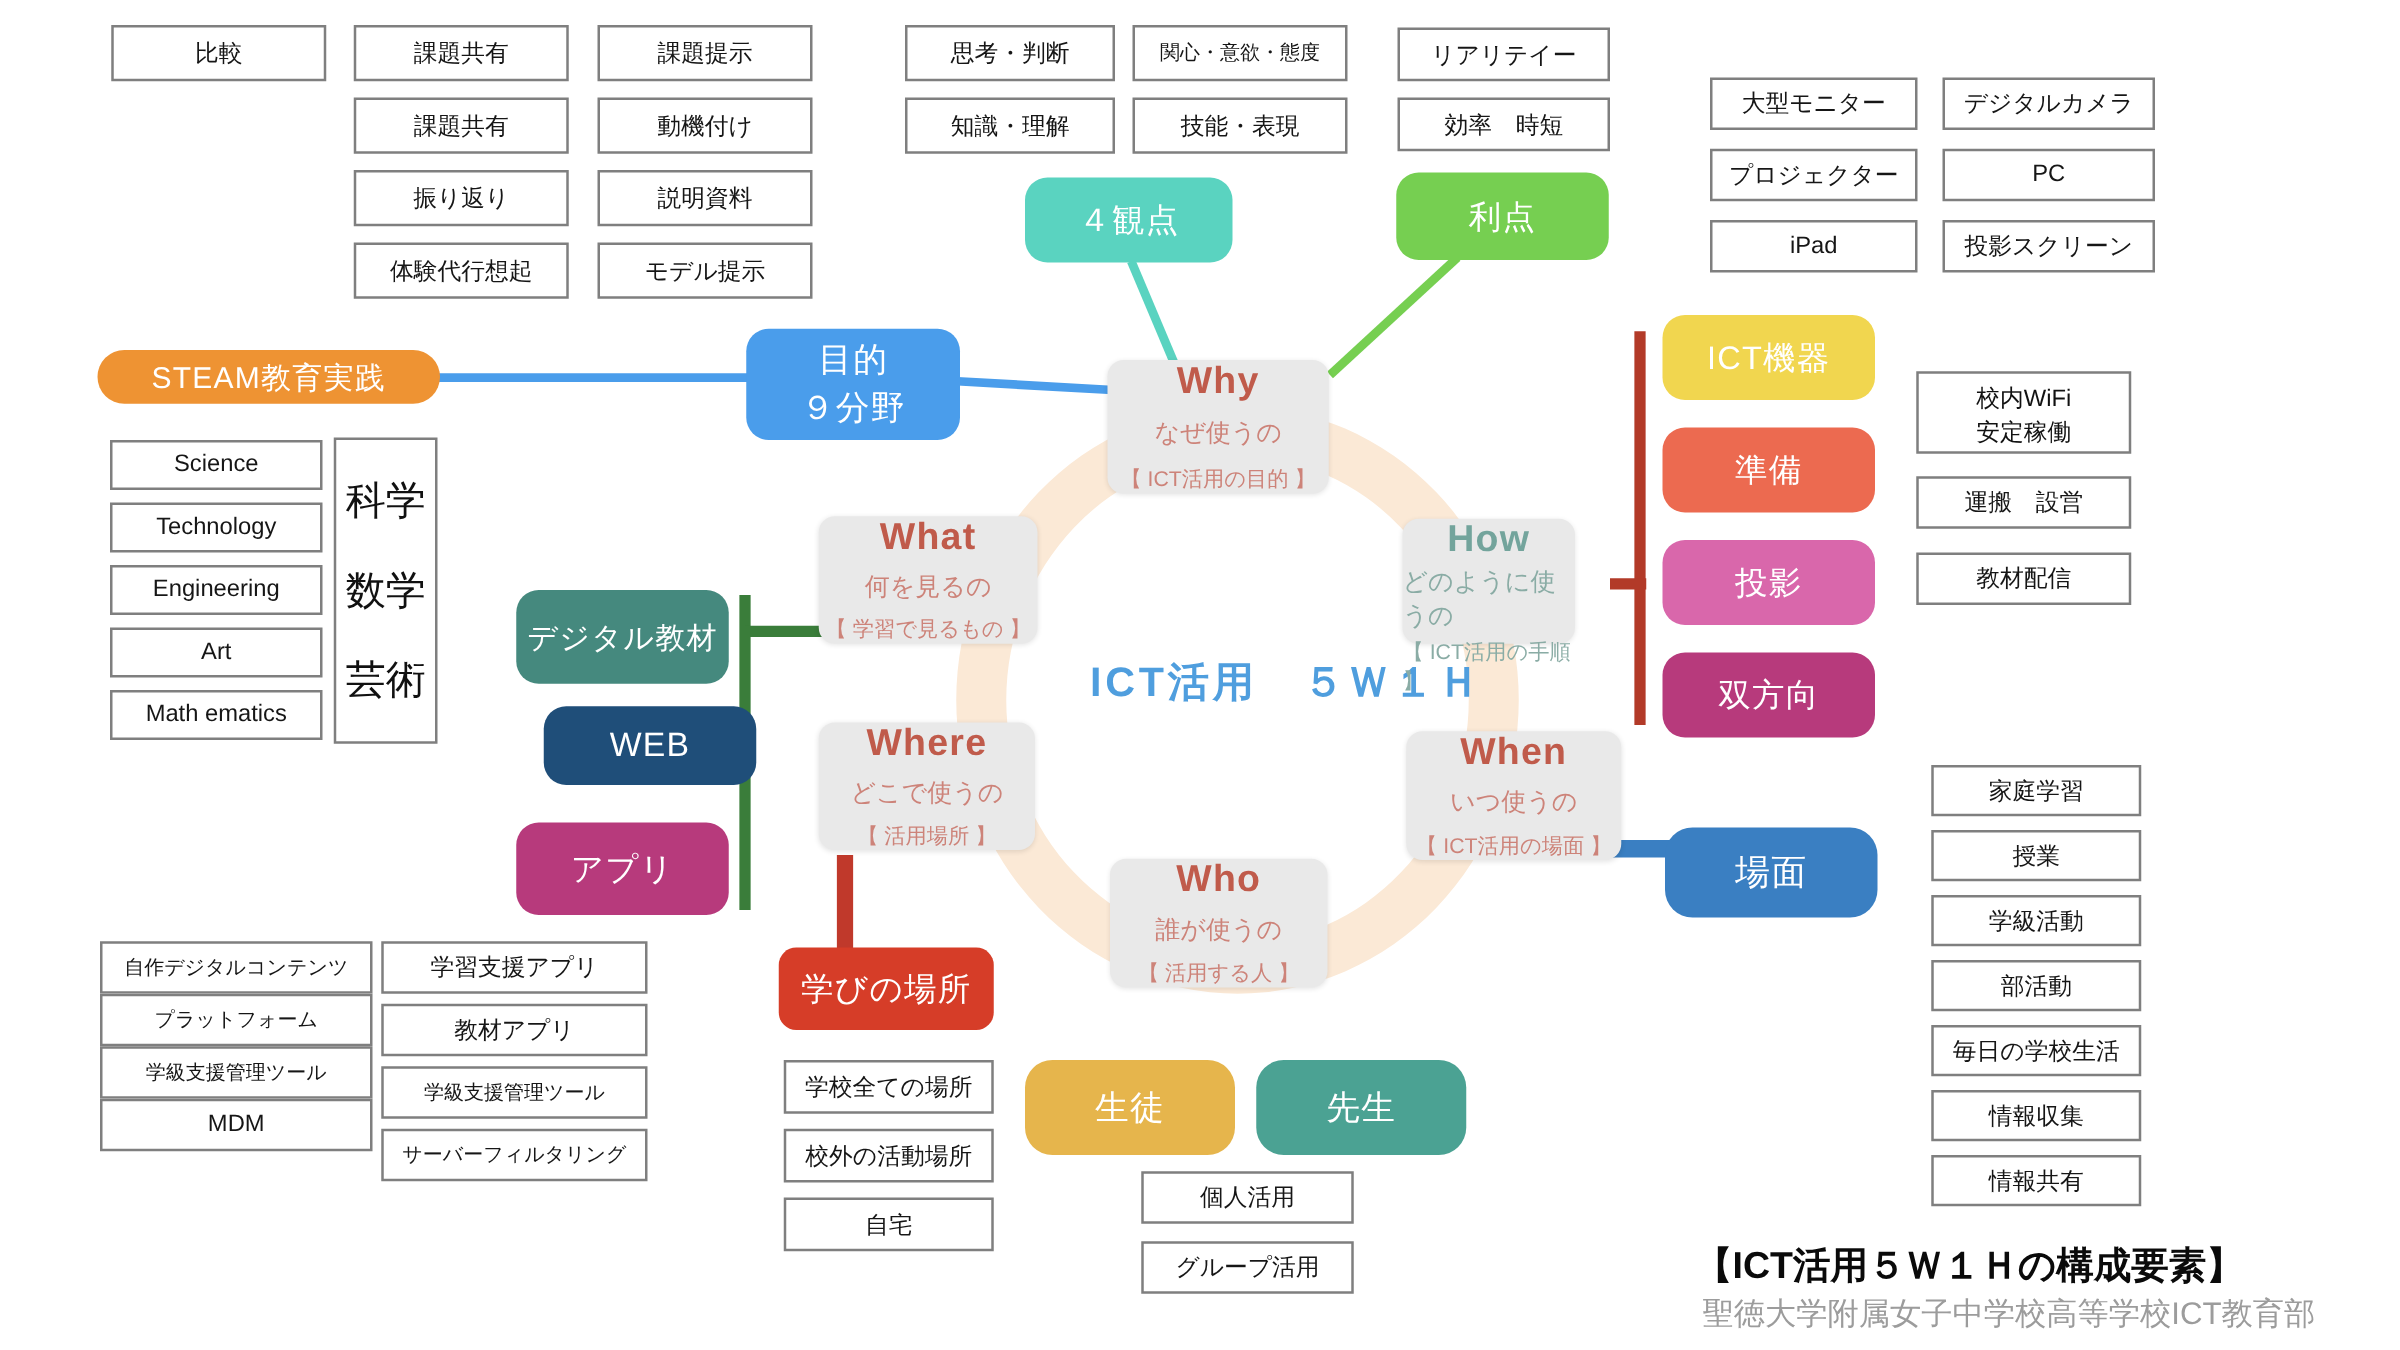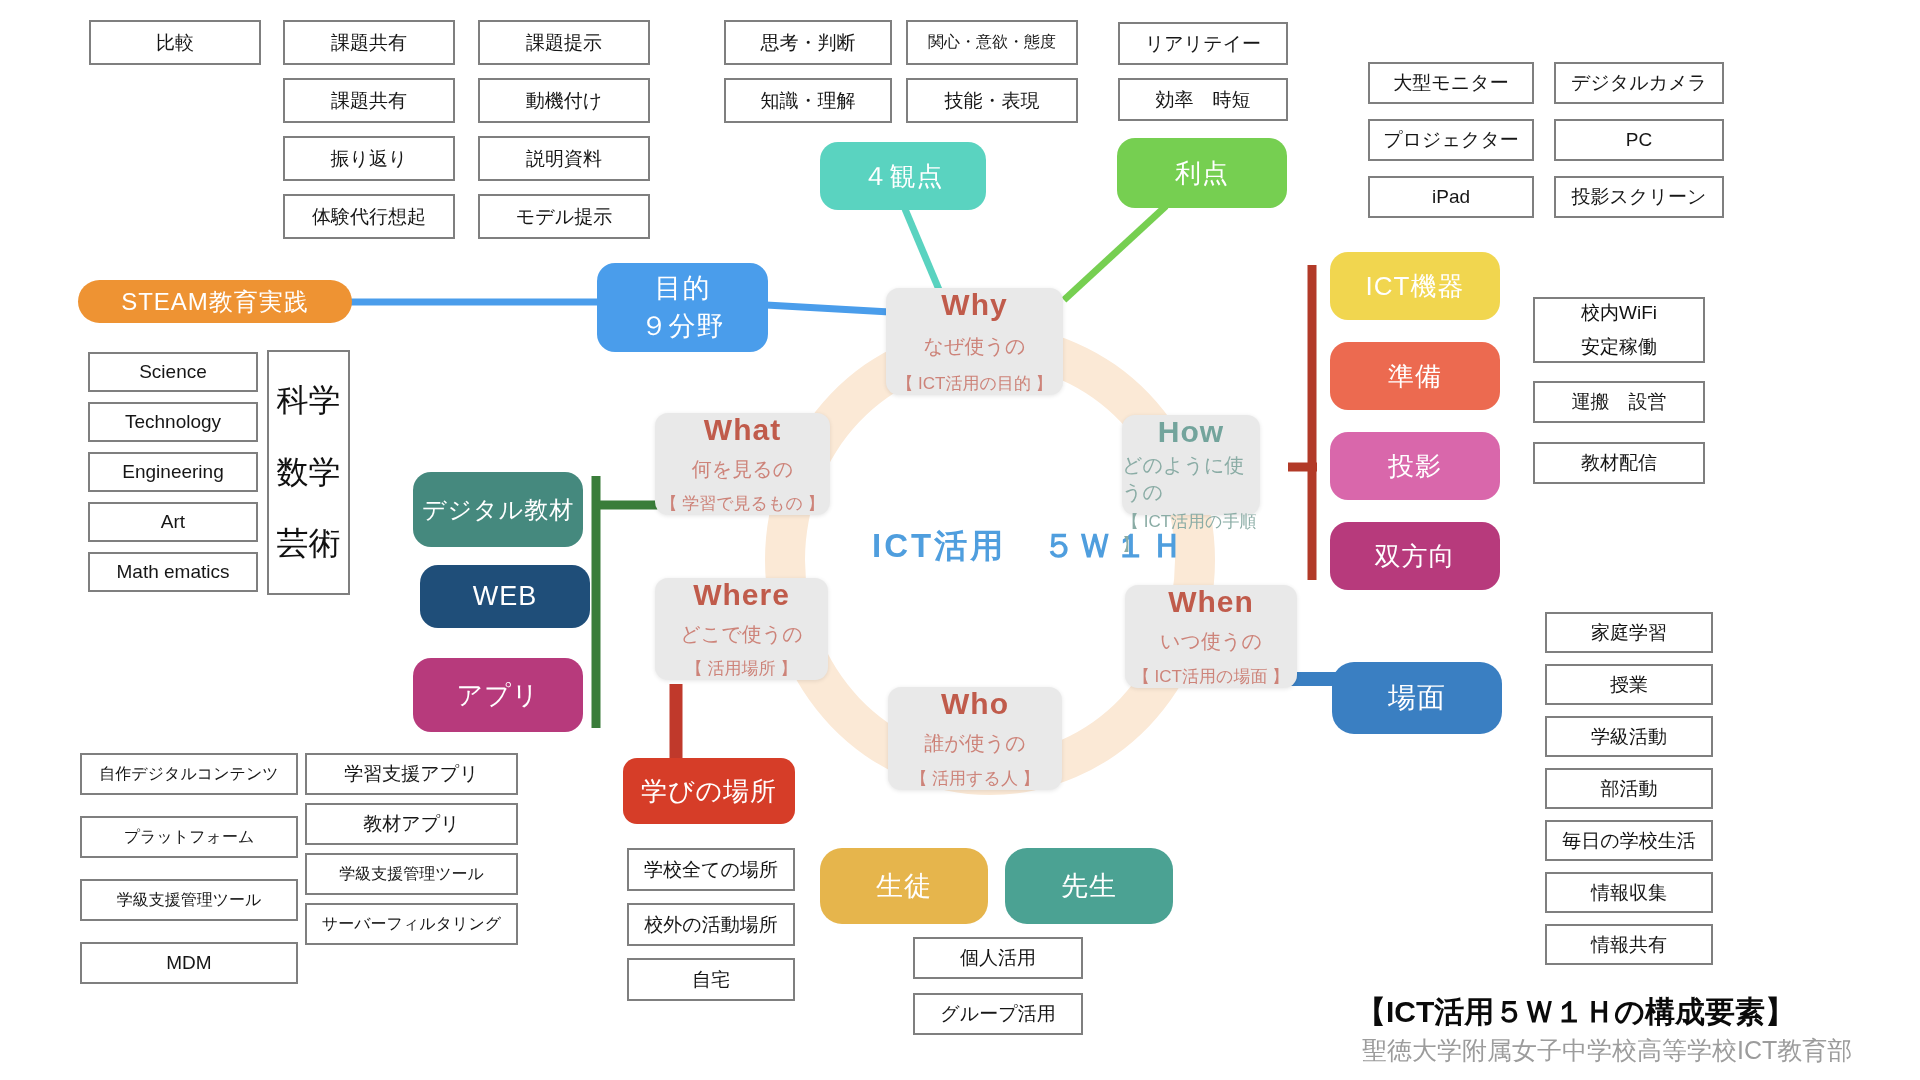--- a/index.html
+++ b/index.html
@@ -23,21 +23,21 @@
   .wbox.small{font-size:16px}
   .wbox.abs{position:absolute;z-index:2}
 
   
   .vbox{position:absolute;background:#fff;border:2px solid var(--box_border,#7f7f7f);
         display:flex;flex-direction:column;align-items:center;justify-content:space-evenly;
         font-size:32px;z-index:2}
 
   
   .wbox2{position:absolute;background:#fff;border:2px solid var(--box_border,#7f7f7f);
-         display:flex;flex-direction:column;align-items:center;justify-content:space-between;
+         display:flex;flex-direction:column;align-items:center;justify-content:flex-end;
          font-size:19px;line-height:1.45;z-index:2}
 
   
   .pill{position:absolute;display:flex;flex-direction:column;align-items:center;justify-content:center;
         color:#fff;font-weight:normal;font-size:26px;border-radius:18px;z-index:3;letter-spacing:1px;
         white-space:nowrap}
 
   
   .gnode{position:absolute;background:var(--node_bg,#e9e9e9);border-radius:13px;
          display:flex;flex-direction:column;align-items:center;justify-content:space-between;
@@ -141,21 +141,21 @@
   <div class="col" style="left:1545px;top:612px;width:168px;gap:11px;--h:41px">
       <div class="wbox">家庭学習</div>
       <div class="wbox">授業</div>
       <div class="wbox">学級活動</div>
       <div class="wbox">部活動</div>
       <div class="wbox">毎日の学校生活</div>
       <div class="wbox">情報収集</div>
       <div class="wbox">情報共有</div>
     </div>
 
-  <div class="col" style="left:80px;top:753px;width:218px;gap:21px;--h:42px">
+  <div class="col" style="left:80px;top:753px;width:218px;gap:0;--h:42px">
       <div class="wbox small">自作デジタルコンテンツ</div>
       <div class="wbox small">プラットフォーム</div>
       <div class="wbox small">学級支援管理ツール</div>
       <div class="wbox">MDM</div>
     </div>
   <div class="col" style="left:305px;top:753px;width:213px;gap:8px;--h:42px">
       <div class="wbox">学習支援アプリ</div>
       <div class="wbox">教材アプリ</div>
       <div class="wbox small">学級支援管理ツール</div>
       <div class="wbox small">サーバーフィルタリング</div>
@@ -177,21 +177,21 @@
     <div>目的</div>
     <div>９分野</div>
   </div>
   <div class="pill" style="left:820px;top:142px;width:166px;height:68px;background:var(--mint)">４観点</div>
   <div class="pill" style="left:1117px;top:138px;width:170px;height:70px;background:var(--green)">利点</div>
   <div class="pill" style="left:1330px;top:252px;width:170px;height:68px;background:var(--yellow)">ICT機器</div>
   <div class="pill" style="left:1330px;top:342px;width:170px;height:68px;background:var(--coral)">準備</div>
   <div class="pill" style="left:1330px;top:432px;width:170px;height:68px;background:var(--pink)">投影</div>
   <div class="pill" style="left:1330px;top:522px;width:170px;height:68px;background:var(--magenta)">双方向</div>
   <div class="pill" style="left:413px;top:472px;width:170px;height:75px;background:var(--teal_dark);font-size:24px">デジタル教材</div>
-  <div class="pill" style="left:420px;top:565px;width:170px;height:63px;background:var(--navy);font-size:27px">WEB</div>
+  <div class="pill" style="left:435px;top:565px;width:170px;height:63px;background:var(--navy);font-size:27px">WEB</div>
   <div class="pill" style="left:413px;top:658px;width:170px;height:74px;background:var(--magenta)">アプリ</div>
   <div class="pill" style="left:623px;top:758px;width:172px;height:66px;border-radius:14px;background:var(--red)">学びの場所</div>
   <div class="pill" style="left:1332px;top:662px;width:170px;height:72px;border-radius:22px;background:var(--blue2);font-size:28px">場面</div>
   <div class="pill" style="left:820px;top:848px;width:168px;height:76px;border-radius:22px;background:var(--gold);font-size:27px">生徒</div>
   <div class="pill" style="left:1005px;top:848px;width:168px;height:76px;border-radius:22px;background:var(--teal);font-size:27px">先生</div>
 
   <div class="gnode coral" style="left:886px;top:288px;width:177px;height:107px">
     <div class="t">Why</div>
     <div class="s1">なぜ使うの</div>
     <div class="s2">【 ICT活用の目的 】</div>

